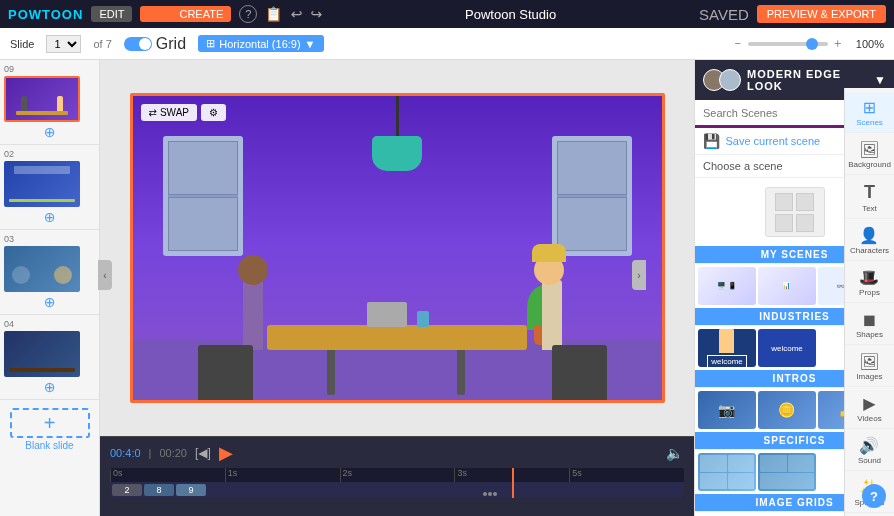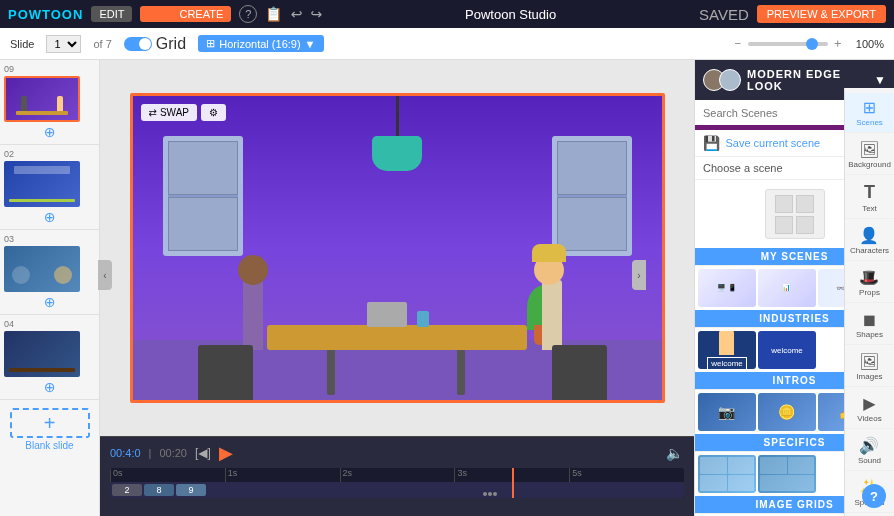--- a/index.html
+++ b/index.html
@@ -82,21 +82,21 @@
     .t-block { height: 12px; border-radius: 2px; display: flex; align-items: center; justify-content: center; color: white; font-size: 9px; cursor: pointer; }
 
     
     .right-panel { width: 200px; background: white; border-left: 1px solid #ddd; display: flex; flex-direction: column; }
     .right-header { background: #2a2a3e; padding: 8px; display: flex; align-items: center; gap: 6px; }
     .avatar-group { display: flex; }
     .avatar { width: 22px; height: 22px; border-radius: 50%; background: #888; overflow: hidden; border: 1px solid white; }
     .header-title { color: white; font-size: 11px; font-weight: bold; flex: 1; letter-spacing: 1px; }
     .header-arrow { color: white; font-size: 12px; cursor: pointer; }
     
-    .search-bar { display: flex; align-items: center; padding: 5px 8px; border-bottom: 5px solid #701a75; gap: 4px; }
+    .search-bar { display: flex; align-items: center; padding: 5px 8px; border-bottom: 3px solid #701a75; gap: 4px; }
     .search-input { flex: 1; border: none; font-size: 11px; outline: none; }
     .search-icon { color: #aaa; font-size: 13px; cursor: pointer; }
 
     .save-scene { display: flex; align-items: center; gap: 5px; padding: 5px 8px; border-bottom: 1px solid #eee; cursor: pointer; color: #4a9eff; font-size: 11px; }
     .choose-scene { padding: 5px 8px; font-size: 11px; color: #555; border-bottom: 1px solid #eee; display: flex; align-items: center; justify-content: space-between; }
     .scene-preview { width: 60px; height: 50px; background: #f0f0f0; border: 1px solid #ddd; border-radius: 3px; margin: 5px auto; display: flex; align-items: center; justify-content: center; }
 
     .scene-section { border-bottom: 1px solid #eee; }
     .scene-section-header { background: #4a9eff; color: white; text-align: center; padding: 3px; font-size: 10px; font-weight: bold; letter-spacing: 1px; position: relative; }
     .scene-section-arrow { position: absolute; right: 6px; top: 3px; font-size: 10px; }

